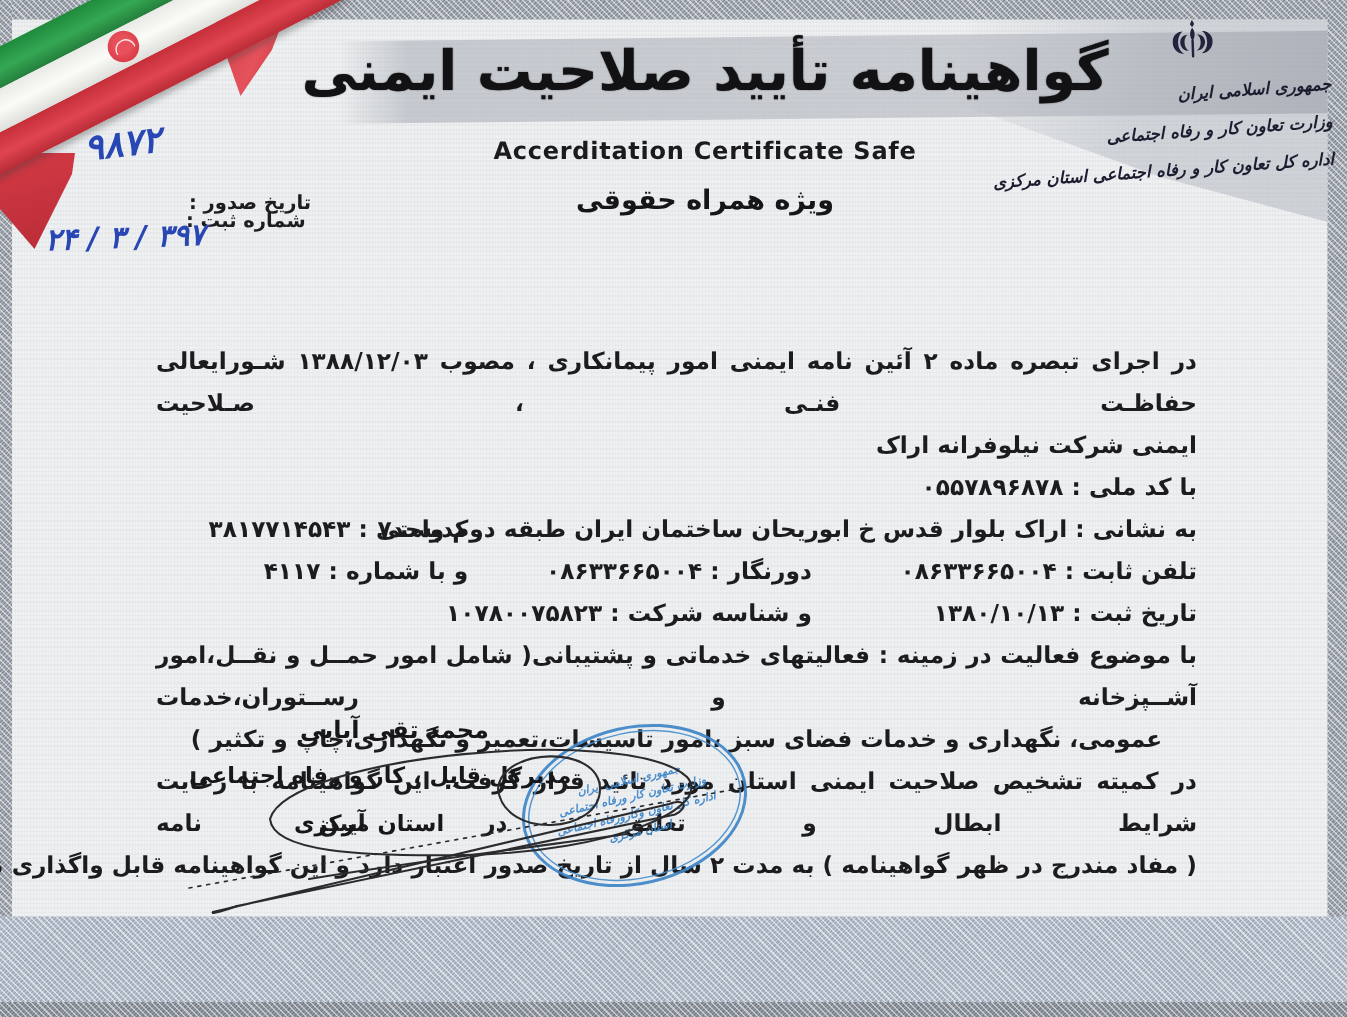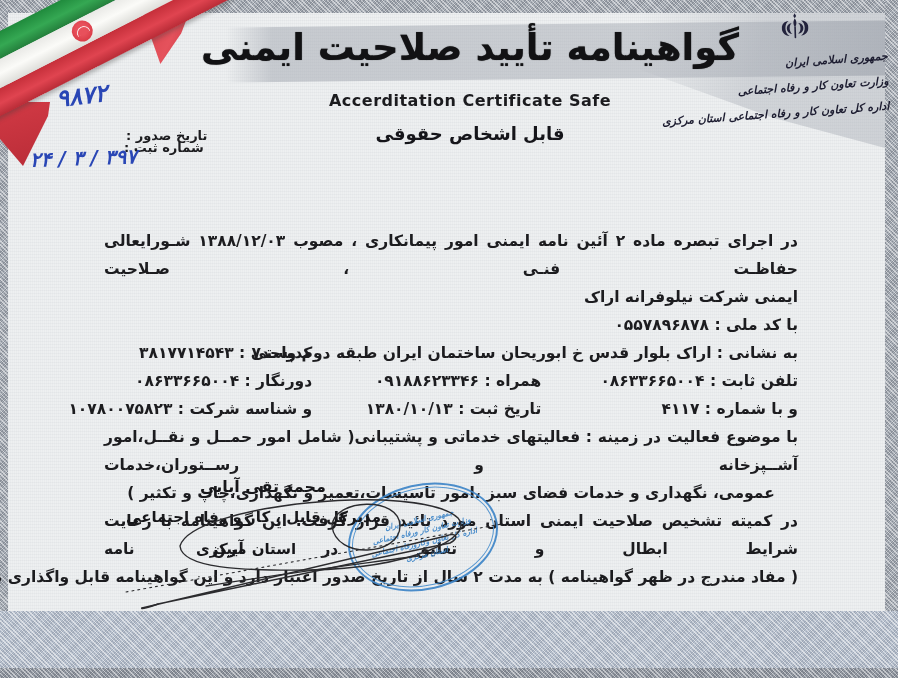--- a/index.html
+++ b/index.html
@@ -159,21 +159,21 @@
   </div>
   <div id="ribbon-fold"></div>
 
   <div class="reg-label" style="left:124px;top:96px;margin-top:44px;">شماره ثبت :</div>
   <div class="hand" style="left:56px;top:82px;font-size:24px;transform:rotate(-7deg);">۹۸۷۲</div>
   <div class="reg-label" style="left:126px;top:128px;">تاریخ صدور :</div>
   <div class="hand" style="left:30px;top:146px;font-size:20px;transform:rotate(-2deg);letter-spacing:1px;">۳۹۷ / ۳ / ۲۴</div>
 
   <div id="title-fa">گواهینامه تأیید صلاحیت ایمنی</div>
   <div id="title-en">Accerditation Certificate Safe</div>
-  <div id="subtitle-fa">قابل اشخاص حقوقی</div>
+  <div id="subtitle-fa">ویژه همراه حقوقی</div>
 
   <div id="authority">
     <svg width="27" height="32" viewBox="0 0 30 34">
       <g fill="#23233c">
         <path d="M15 0.5 l1.6 3.2 -1.6 2.4 -1.6 -2.4 z"></path>
         <path d="M15 6.5 c2.2 2.8 2.2 7.2 0 9.4 c-2.2 -2.2 -2.2 -6.6 0 -9.4 z"></path>
         <rect x="14.1" y="15" width="1.8" height="13.5" rx="0.9"></rect>
         <path d="M11.5 11.5 c-3.2 1.8 -3.6 9.4 0.4 11.8 c-3.8 0.4 -6.6 -3.4 -6 -7.2 c0.5 -3 2.8 -4.6 5.6 -4.6 z"></path>
         <path d="M18.5 11.5 c3.2 1.8 3.6 9.4 -0.4 11.8 c3.8 0.4 6.6 -3.4 6 -7.2 c-0.5 -3 -2.8 -4.6 -5.6 -4.6 z"></path>
         <path d="M8 9 c-4.6 2.6 -5.6 13 0.6 16.6 c-5.8 0 -9.4 -5.6 -8.2 -10.8 c0.9 -3.8 4 -5.8 7.6 -5.8 z"></path>
@@ -189,21 +189,20 @@
 
   <div id="body-text">
     <div class="bline just">در اجرای تبصره ماده ۲ آئین نامه ایمنی امور پیمانکاری ، مصوب ۱۳۸۸/۱۲/۰۳ شـورایعالی حفاظـت فنـی ، صـلاحیت</div>
     <div class="bline rline">ایمنی  شرکت نیلوفرانه اراک</div>
     <div class="info-grid">
       <div class="cell">با کد ملی : ۰۵۵۷۸۹۶۸۷۸</div>
       <div class="cell"></div>
       <div class="cell span2">به نشانی : اراک بلوار قدس خ ابوریحان ساختمان ایران طبقه دوم واحد۷</div>
       <div class="cell">کدپستی : ۳۸۱۷۷۱۴۵۴۳</div>
       <div class="cell">تلفن ثابت : ۰۸۶۳۳۶۶۵۰۰۴</div>
-      <div class="cell">همراه : ۰۹۱۸۸۶۲۳۳۴۶</div>
       <div class="cell">دورنگار : ۰۸۶۳۳۶۶۵۰۰۴</div>
       <div class="cell">و با شماره : ۴۱۱۷</div>
       <div class="cell">تاریخ ثبت : ۱۳۸۰/۱۰/۱۳</div>
       <div class="cell">و شناسه شرکت : ۱۰۷۸۰۰۷۵۸۲۳</div>
     </div>
     <div class="bline just">با موضوع فعالیت در زمینه : فعالیتهای خدماتی و پشتیبانی( شامل امور حمــل و نقــل،امور آشــپزخانه و رســتوران،خدمات</div>
     <div class="bline cline">عمومی، نگهداری و خدمات فضای سبز ،امور تاسیسات،تعمیر و نگهداری،چاپ و تکثیر )</div>
     <div class="bline just">در کمیته تشخیص صلاحیت ایمنی استان مورد تائید قرار گرفت. این گواهینامه با رعایت شرایط ابطال و تعلیق در آیین نامه</div>
     <div class="bline rline">( مفاد مندرج در ظهر گواهینامه ) به مدت ۲ سال از تاریخ صدور اعتبار دارد و این گواهینامه قابل واگذاری نمی باشد.</div>
   </div>

